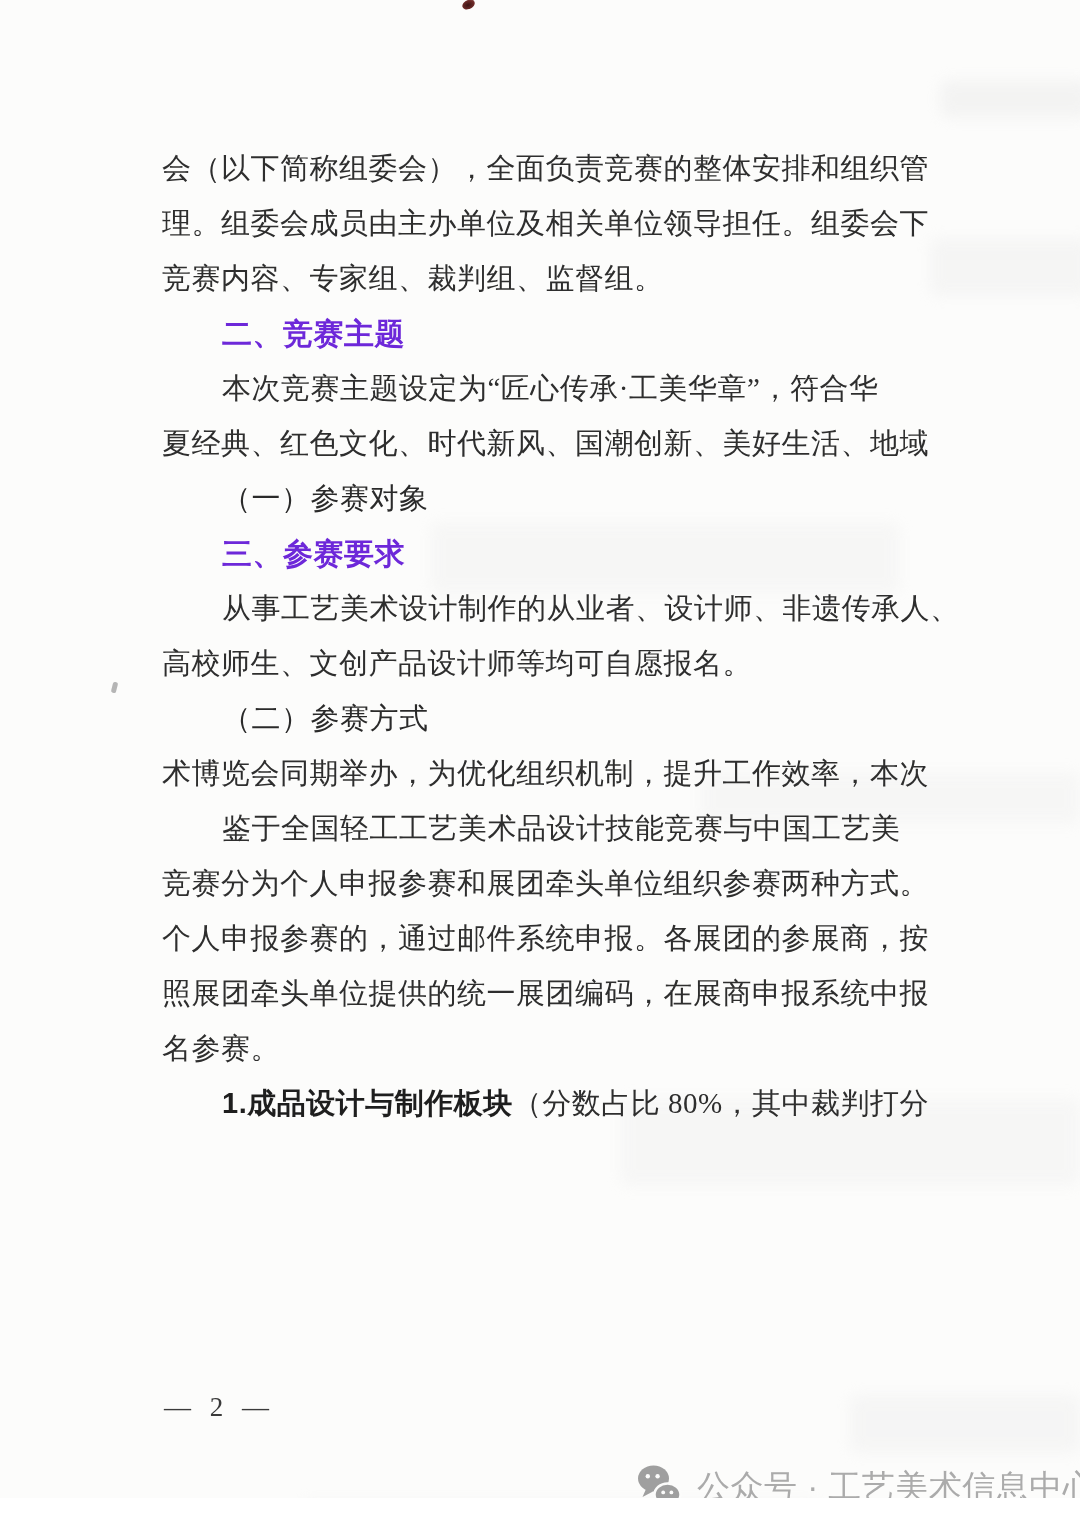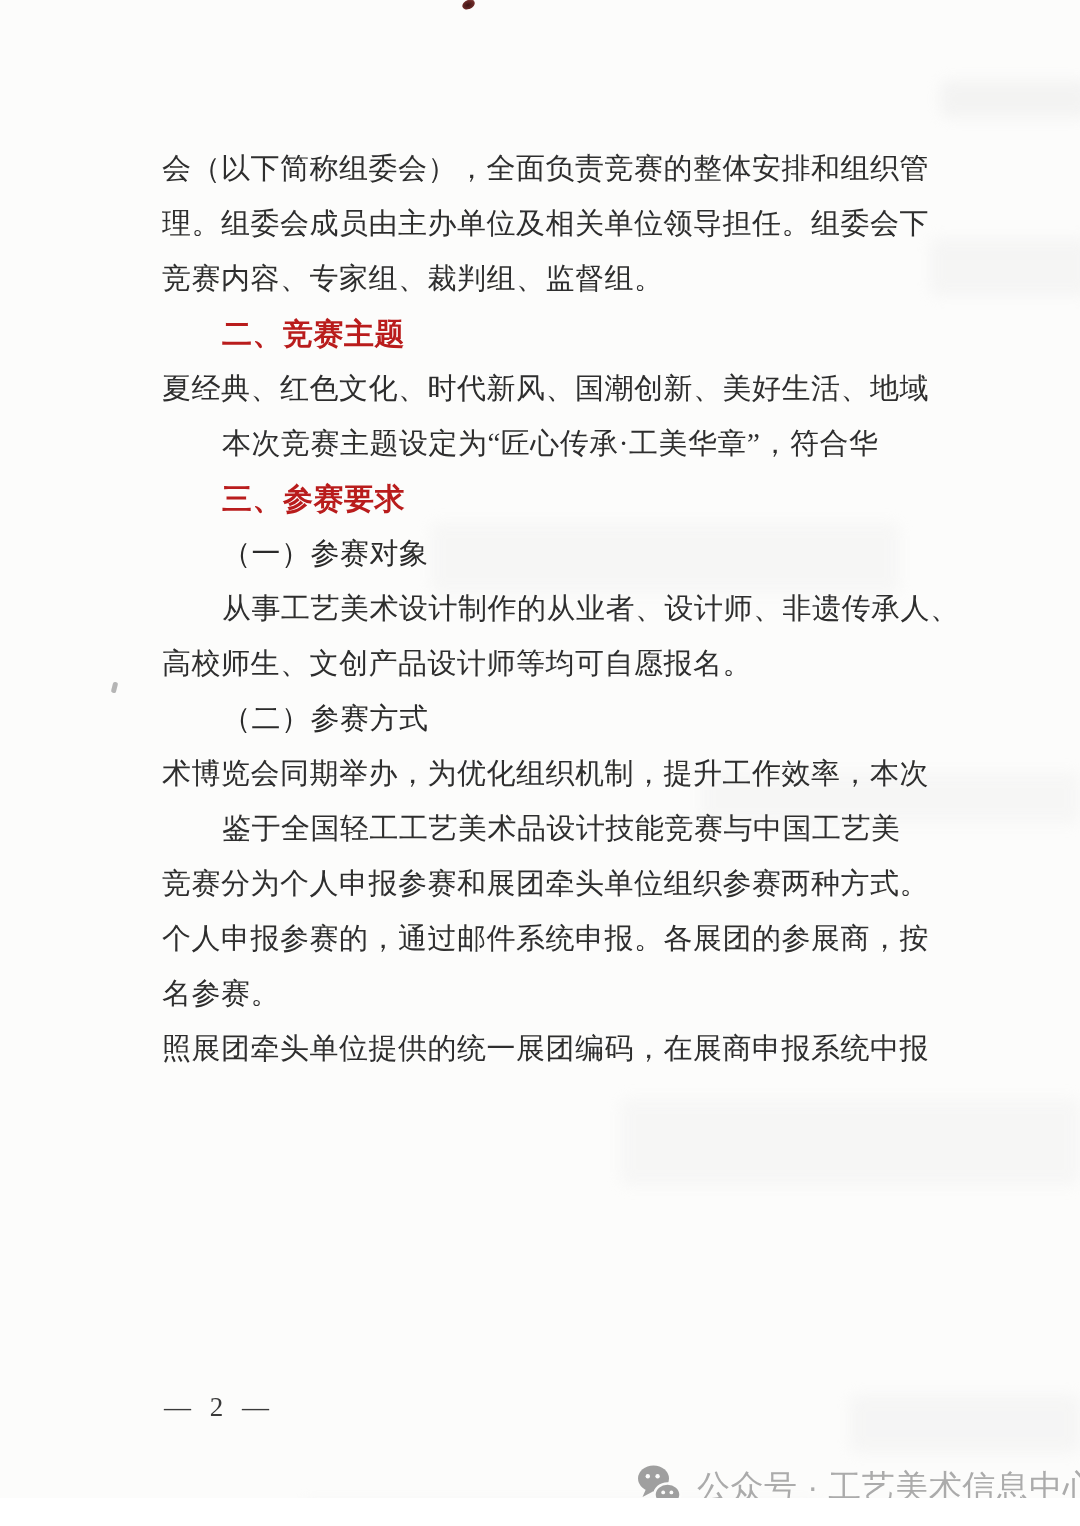--- a/index.html
+++ b/index.html
@@ -58,21 +58,21 @@
     line-height: 55px;
     font-size: 29px;
     letter-spacing: 0.5px;
     color: #2e2e2e;
     white-space: nowrap;
   }
   .line.indent { padding-left: 60px; }
   .line.h1 {
     font-weight: bold;
     font-size: 30px;
-    color: #b91c1c;
+    color: #6d28d9;
     font-family: "Liberation Sans", "DejaVu Sans", sans-serif;
   }
   .line.h2 { color: #2a2a2a; }
   .lead-bold {
     font-weight: bold;
     color: #1e1e1e;
     font-family: "Liberation Sans", "DejaVu Sans", sans-serif;
   }
 
   .page-number {
@@ -114,33 +114,34 @@
   <div class="artifact a7"></div>
 
   <div class="red-dot"></div>
   <div class="margin-speck"></div>
 
   <div class="content">
       <div class="line body">会（以下简称组委会），全面负责竞赛的整体安排和组织管</div>
       <div class="line body">理。组委会成员由主办单位及相关单位领导担任。组委会下</div>
       <div class="line body">竞赛内容、专家组、裁判组、监督组。</div>
       <div class="line h1 indent">二、竞赛主题</div>
+      <div class="line body indent">本次竞赛主题设定为“匠心传承·工美华章”，符合华</div>
       <div class="line body">夏经典、红色文化、时代新风、国潮创新、美好生活、地域</div>
-      <div class="line body indent">本次竞赛主题设定为“匠心传承·工美华章”，符合华</div>
+      <div class="line h2 indent">（一）参赛对象</div>
       <div class="line h1 indent">三、参赛要求</div>
-      <div class="line h2 indent">（一）参赛对象</div>
       <div class="line body indent">从事工艺美术设计制作的从业者、设计师、非遗传承人、</div>
       <div class="line body">高校师生、文创产品设计师等均可自愿报名。</div>
       <div class="line h2 indent">（二）参赛方式</div>
       <div class="line body">术博览会同期举办，为优化组织机制，提升工作效率，本次</div>
       <div class="line body indent">鉴于全国轻工工艺美术品设计技能竞赛与中国工艺美</div>
       <div class="line body">竞赛分为个人申报参赛和展团牵头单位组织参赛两种方式。</div>
       <div class="line body">个人申报参赛的，通过邮件系统申报。各展团的参展商，按</div>
+      <div class="line body">照展团牵头单位提供的统一展团编码，在展商申报系统中报</div>
       <div class="line body">名参赛。</div>
-      <div class="line body">照展团牵头单位提供的统一展团编码，在展商申报系统中报</div>
+      <div class="line body indent"><span class="lead-bold">1.成品设计与制作板块</span><span>（分数占比 80%，其中裁判打分</span></div>
     </div>
 
   <div class="page-number">— 2 —</div>
 
   <div class="watermark">
     <span class="wx-icon">
       <svg width="47" height="47" viewBox="0 0 47 47" xmlns="http://www.w3.org/2000/svg">
         <ellipse cx="17.5" cy="14.5" rx="15.5" ry="13" fill="#9f9f9f"></ellipse>
         <path d="M10 25 L6.5 33 L17 27.5 Z" fill="#9f9f9f"></path>
         <circle cx="11.8" cy="12.2" r="2.2" fill="#fcfcfb"></circle>

